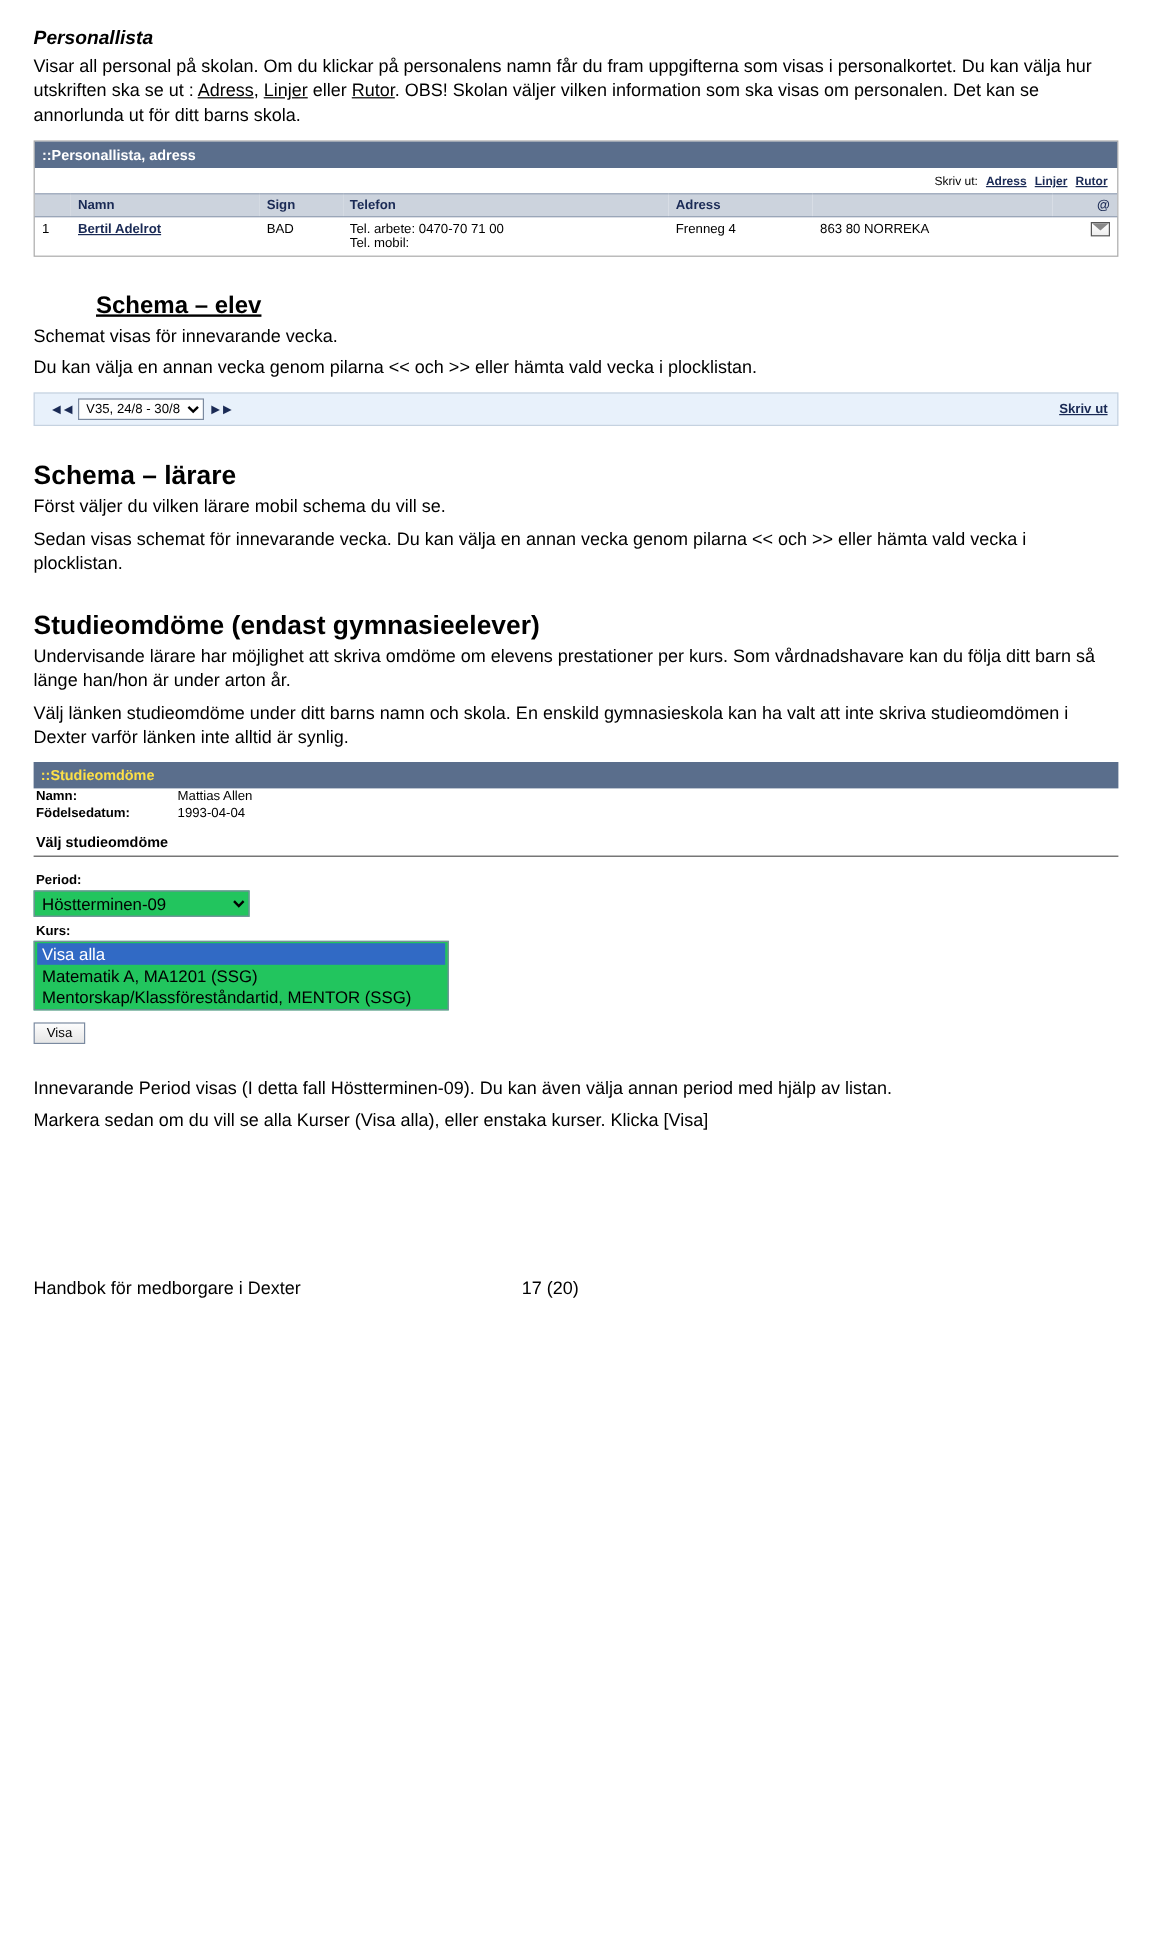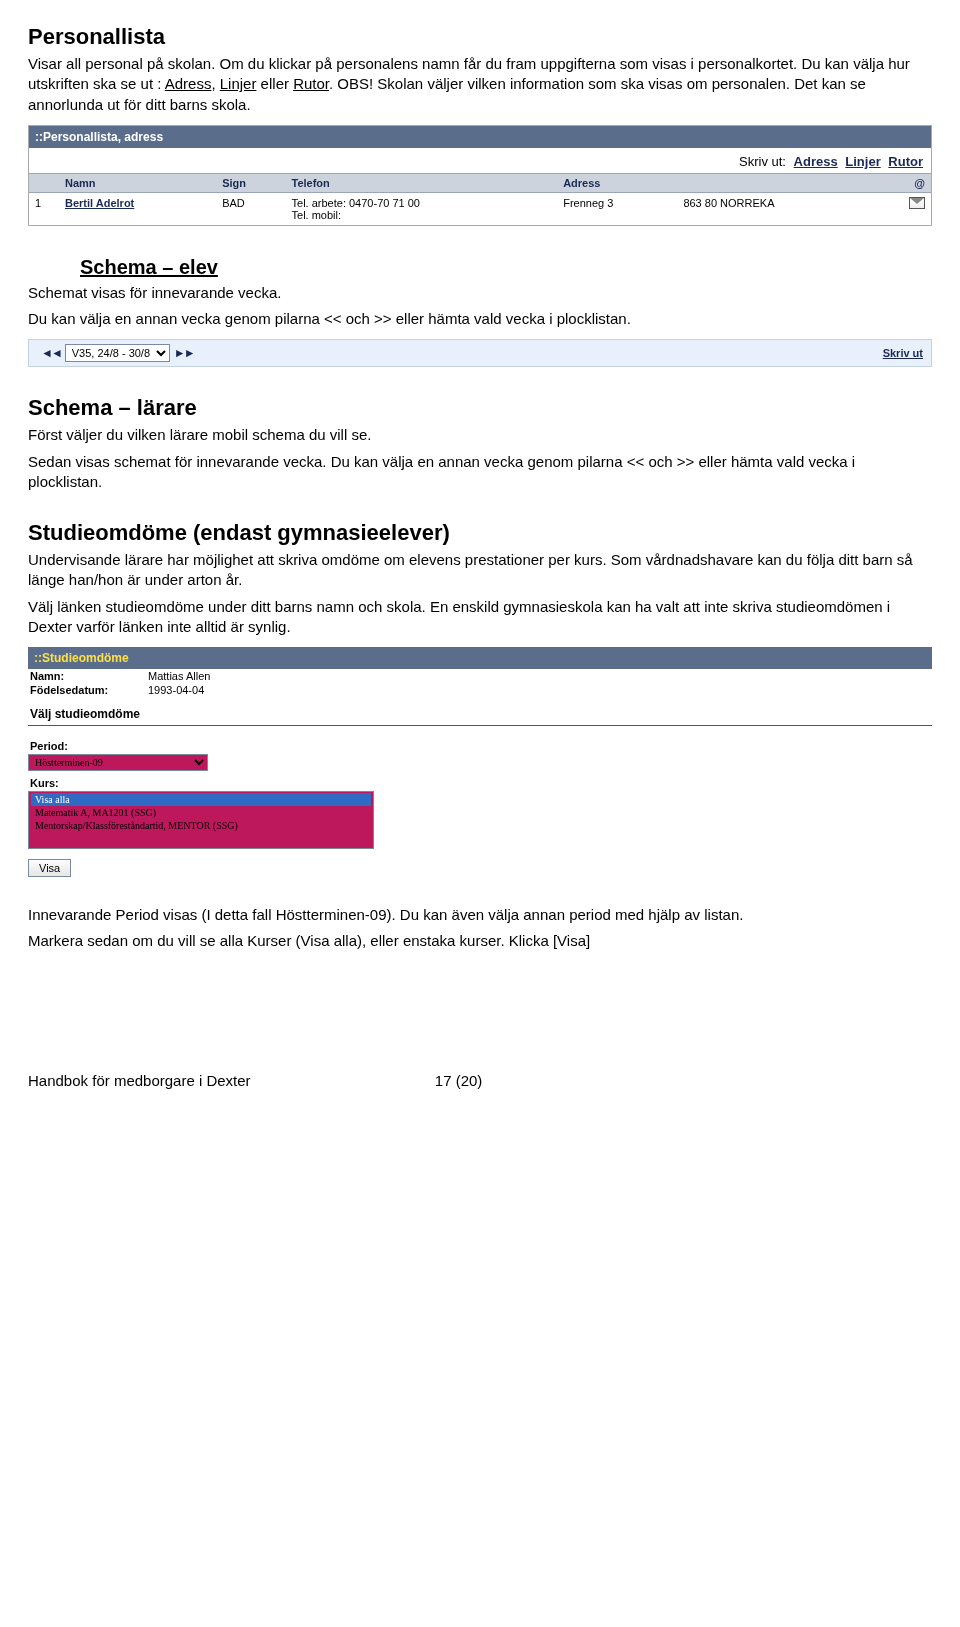--- a/index.html
+++ b/index.html
@@ -6,23 +6,24 @@
     font-family: Arial, Helvetica, sans-serif;
     font-size: 15px;
     color: #000;
     margin: 0;
     padding: 24px 28px;
     width: 960px;
     box-sizing: border-box;
     background: #fff;
   }
   h1.doc-h1 {
-    font-size: 22px;
+    font-size: 16px;
     font-weight: bold;
     margin: 0 0 4px 0;
+    font-style: italic;
   }
   h2.doc-h2 {
     font-size: 22px;
     font-weight: bold;
     margin: 28px 0 4px 0;
   }
   h3.doc-h3 {
     font-size: 20px;
     font-weight: bold;
     margin: 30px 0 4px 52px;
@@ -41,21 +42,21 @@
   .panel-personal .bar {
     background: #5a6e8c;
     color: #fff;
     font-weight: bold;
     font-size: 12px;
     padding: 4px 6px;
   }
   .panel-personal .skriv-row {
     text-align: right;
     padding: 6px 8px 4px 8px;
-    font-size: 13px;
+    font-size: 10px;
   }
   .panel-personal .skriv-row a {
     color: #1a2a55;
     text-decoration: underline;
     font-weight: bold;
     margin-left: 4px;
   }
   .panel-personal table {
     width: 100%;
     border-collapse: collapse;
@@ -154,24 +155,24 @@
   .panel-studie .kvrow {
     display: flex;
     padding: 1px 2px;
   }
   .panel-studie .kvrow .k { font-weight: bold; width: 118px; }
   .panel-studie .fieldlabel {
     padding: 6px 2px 2px 2px;
     font-weight: bold;
   }
   .panel-studie select, .panel-studie .listbox {
-    font-size: 10px;
-    font-family: Liberation Serif, serif;
+    font-size: 14px;
+    font-family: Liberation Sans, sans-serif;
     border: 1px solid #7b8aa0;
-    background: #be185d;
+    background: #22c55e;
     padding: 1px 2px;
   }
   .panel-studie .listbox {
     width: 340px;
     height: 54px;
     overflow: hidden;
   }
   .panel-studie .listbox div {
     padding: 1px 4px;
   }
@@ -225,21 +226,21 @@
     </thead>
     <tbody>
       <tr>
         <td class="num">1</td>
         <td><a class="name-link" href="#">Bertil Adelrot</a></td>
         <td>BAD</td>
         <td>
           <div>Tel. arbete: 0470-70 71 00</div>
           <div>Tel. mobil:</div>
         </td>
-        <td>Frenneg 3</td>
+        <td>Frenneg 4</td>
         <td>863 80 NORREKA</td>
         <td style="text-align:right"><span class="mail-icon"></span></td>
       </tr>
     </tbody>
   </table>
 </div>
 
 <h3 class="doc-h3">Schema – elev</h3>
 <p>Schemat visas för innevarande vecka.</p>
 <p>Du kan välja en annan vecka genom pilarna &lt;&lt; och  &gt;&gt; eller hämta vald vecka i plocklistan.</p>

